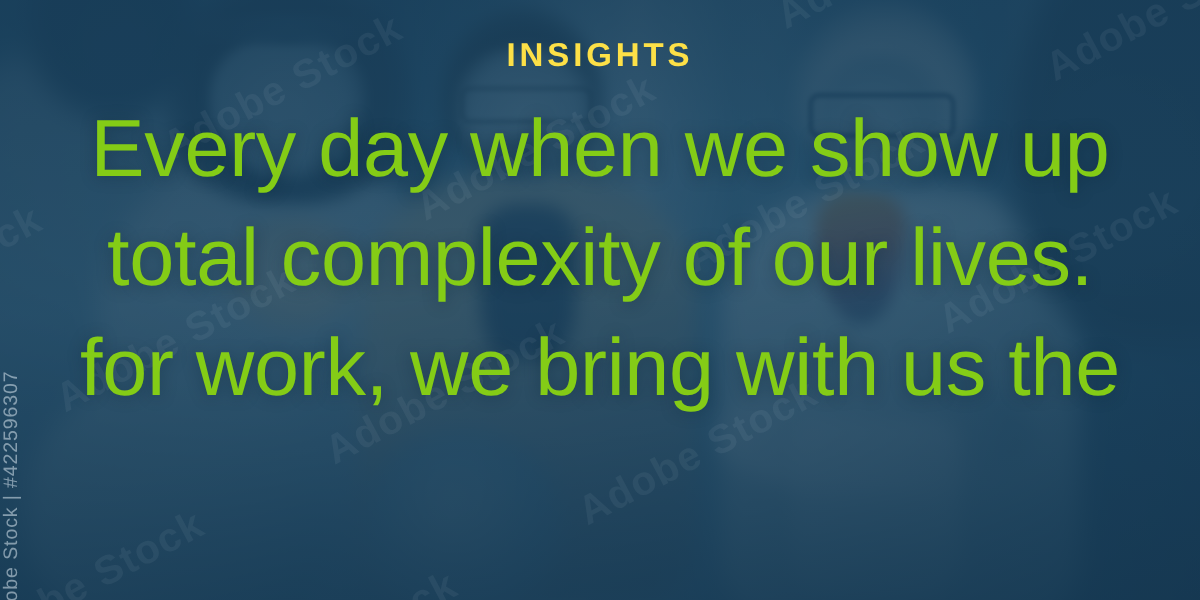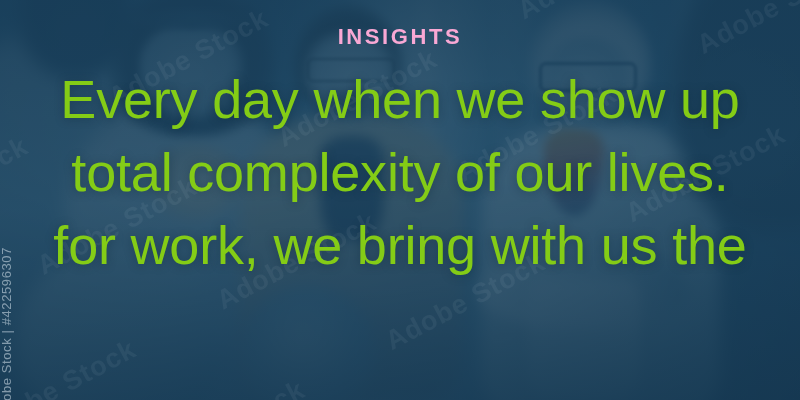--- a/index.html
+++ b/index.html
@@ -133,21 +133,21 @@
     color:rgba(226,238,245,.52);
     font-size:13px;letter-spacing:.6px;
     font-family:"Liberation Sans", sans-serif;
     white-space:nowrap;
   }
 
   
   .content{position:absolute;inset:0;display:flex;flex-direction:column;align-items:center;}
   .eyebrow{
     margin-top:26px;
-    color:#f9a8d4;
+    color:#fde047;
     font-size:22px;font-weight:700;letter-spacing:2.6px;
     text-align:left;line-height:1;
   }
   .quote{
     margin-top:15px;width:100%;text-align:center;
     color:#84cc16;
     font-size:54px;line-height:73px;font-weight:300;
     letter-spacing:-.2px;
     text-shadow:0 1px 10px rgba(10,32,50,.35);
   }

